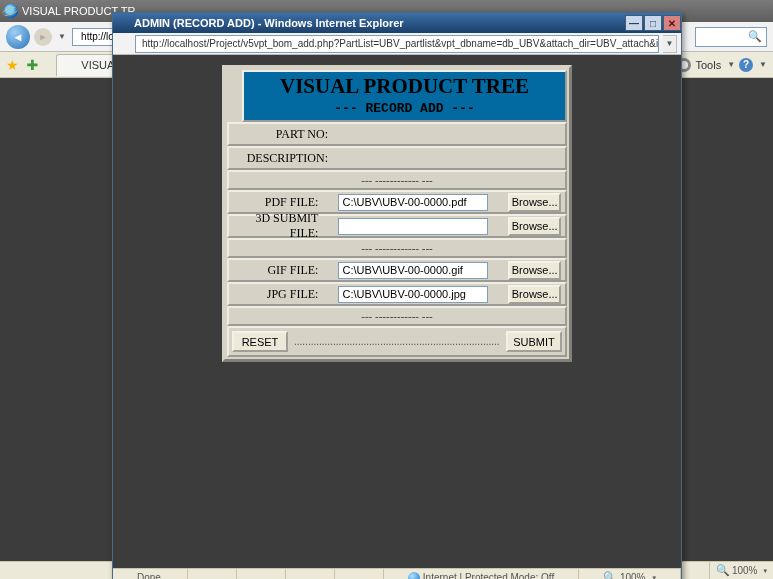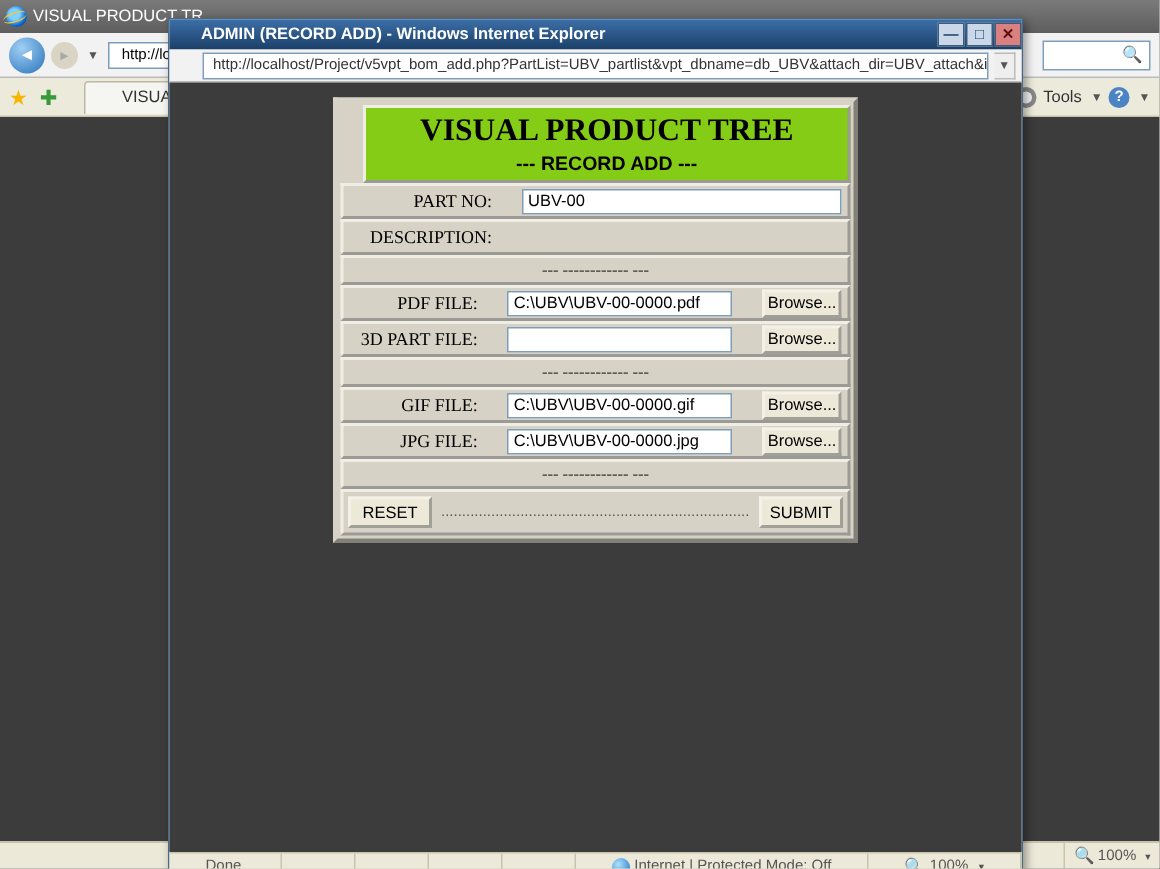--- a/index.html
+++ b/index.html
@@ -98,27 +98,27 @@
   .form-outer{
     border:3px outset #d6d3c6;
     background:#d6d3c6;
     padding:2px;
   }
   .form-title{
     color:#000;
     font-family:"Times New Roman",serif;
     font-size:21px;font-weight:bold;
     text-align:center;
-    background:#84cc16;
+    background:#0369a1;
     border:2px outset #efede4;
     padding:2px 0 0;
     margin-left:15px;
   }
   .form-sub{
-    font-family:Liberation Sans, sans-serif;
+    font-family:Liberation Mono, monospace;
     font-size:13px;font-weight:bold;color:#000;text-align:center;padding:2px 0 4px;
   }
   .row{
     display:flex;align-items:center;
     border:2px outset #efede4;
     background:#d6d3c6;
     padding:2px 4px;
     height:24px;
     gap:20px;
   }
@@ -229,35 +229,34 @@
     <div class="form-wrap">
       <div class="form-outer">
 
         <div class="form-title">
           <div>VISUAL PRODUCT TREE</div>
           <div class="form-sub">--- RECORD ADD ---</div>
         </div>
 
         <div class="row">
           <label>PART NO:</label>
-          <input type="text" value="UBV-00" style="">
         </div>
         <div class="row">
           <label>DESCRIPTION:</label>
         </div>
 
         <div class="sep">--- ------------ ---</div>
 
         <div class="row">
           <label>PDF FILE:</label>
           <input type="text" value="C:\UBV\UBV-00-0000.pdf" style="">
           <button class="browse">Browse...</button>
         </div>
         <div class="row">
-          <label>3D PART FILE:</label>
+          <label>3D SUBMIT FILE:</label>
           <input type="text" value="" style="">
           <button class="browse">Browse...</button>
         </div>
 
         <div class="sep">--- ------------ ---</div>
 
         <div class="row">
           <label>GIF FILE:</label>
           <input type="text" value="C:\UBV\UBV-00-0000.gif" style="">
           <button class="browse">Browse...</button>

